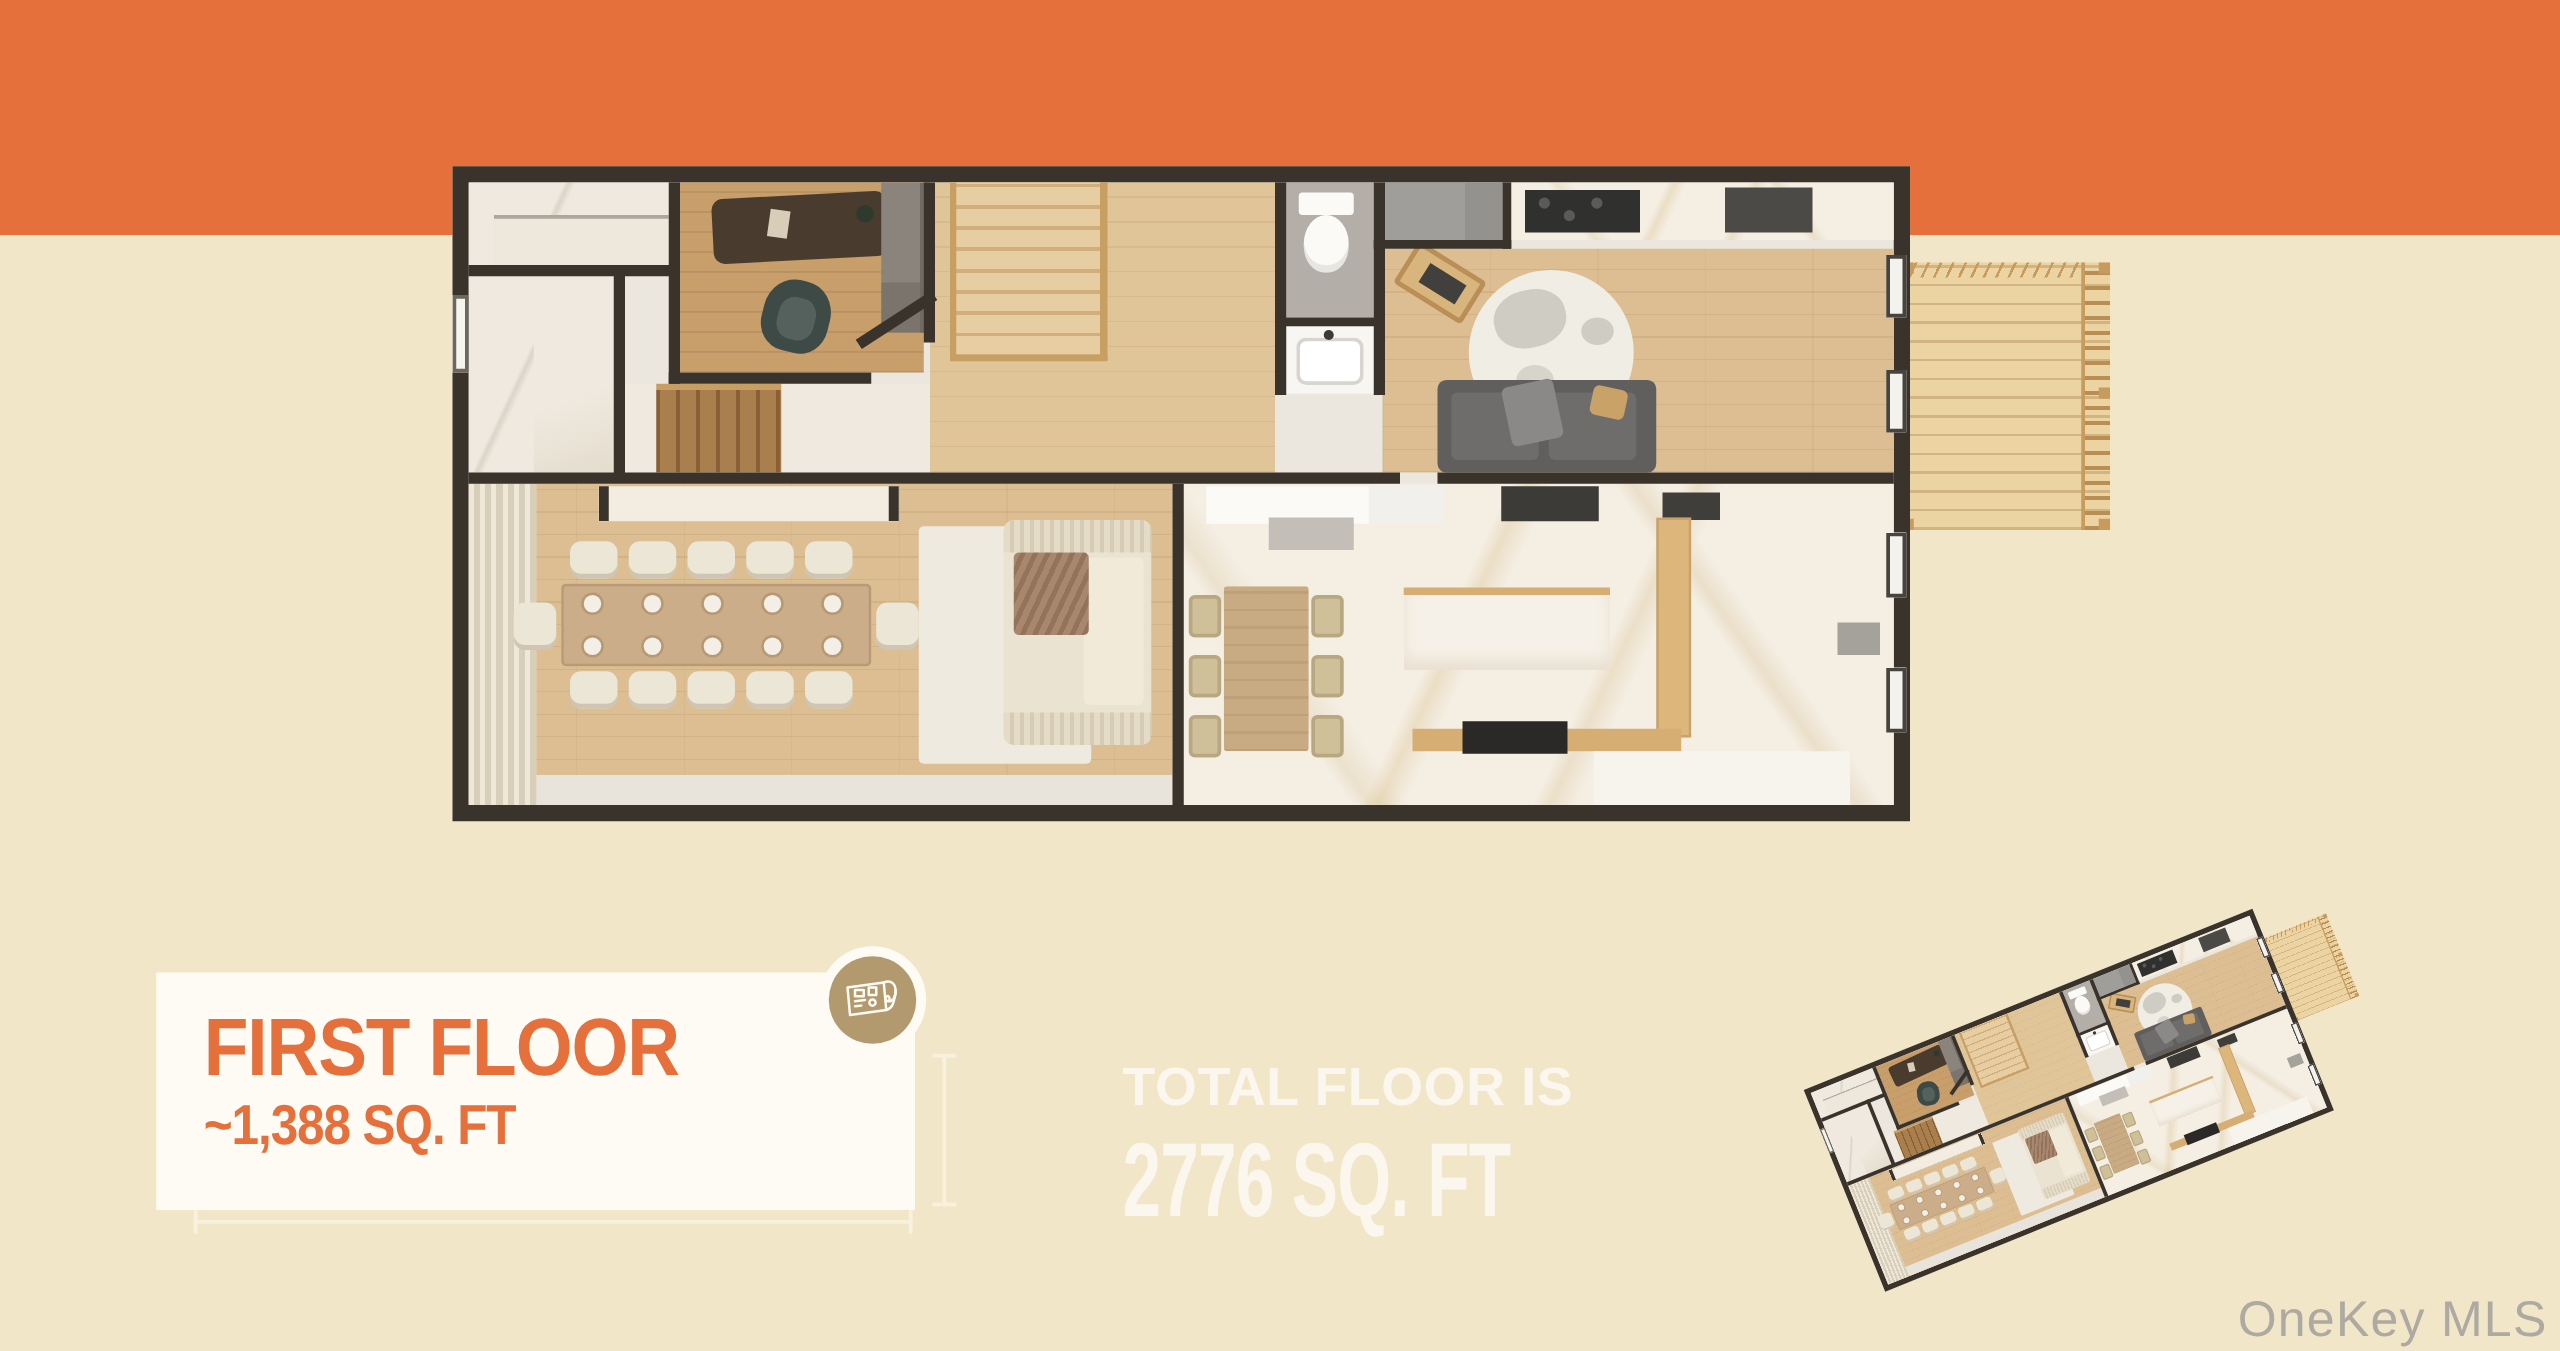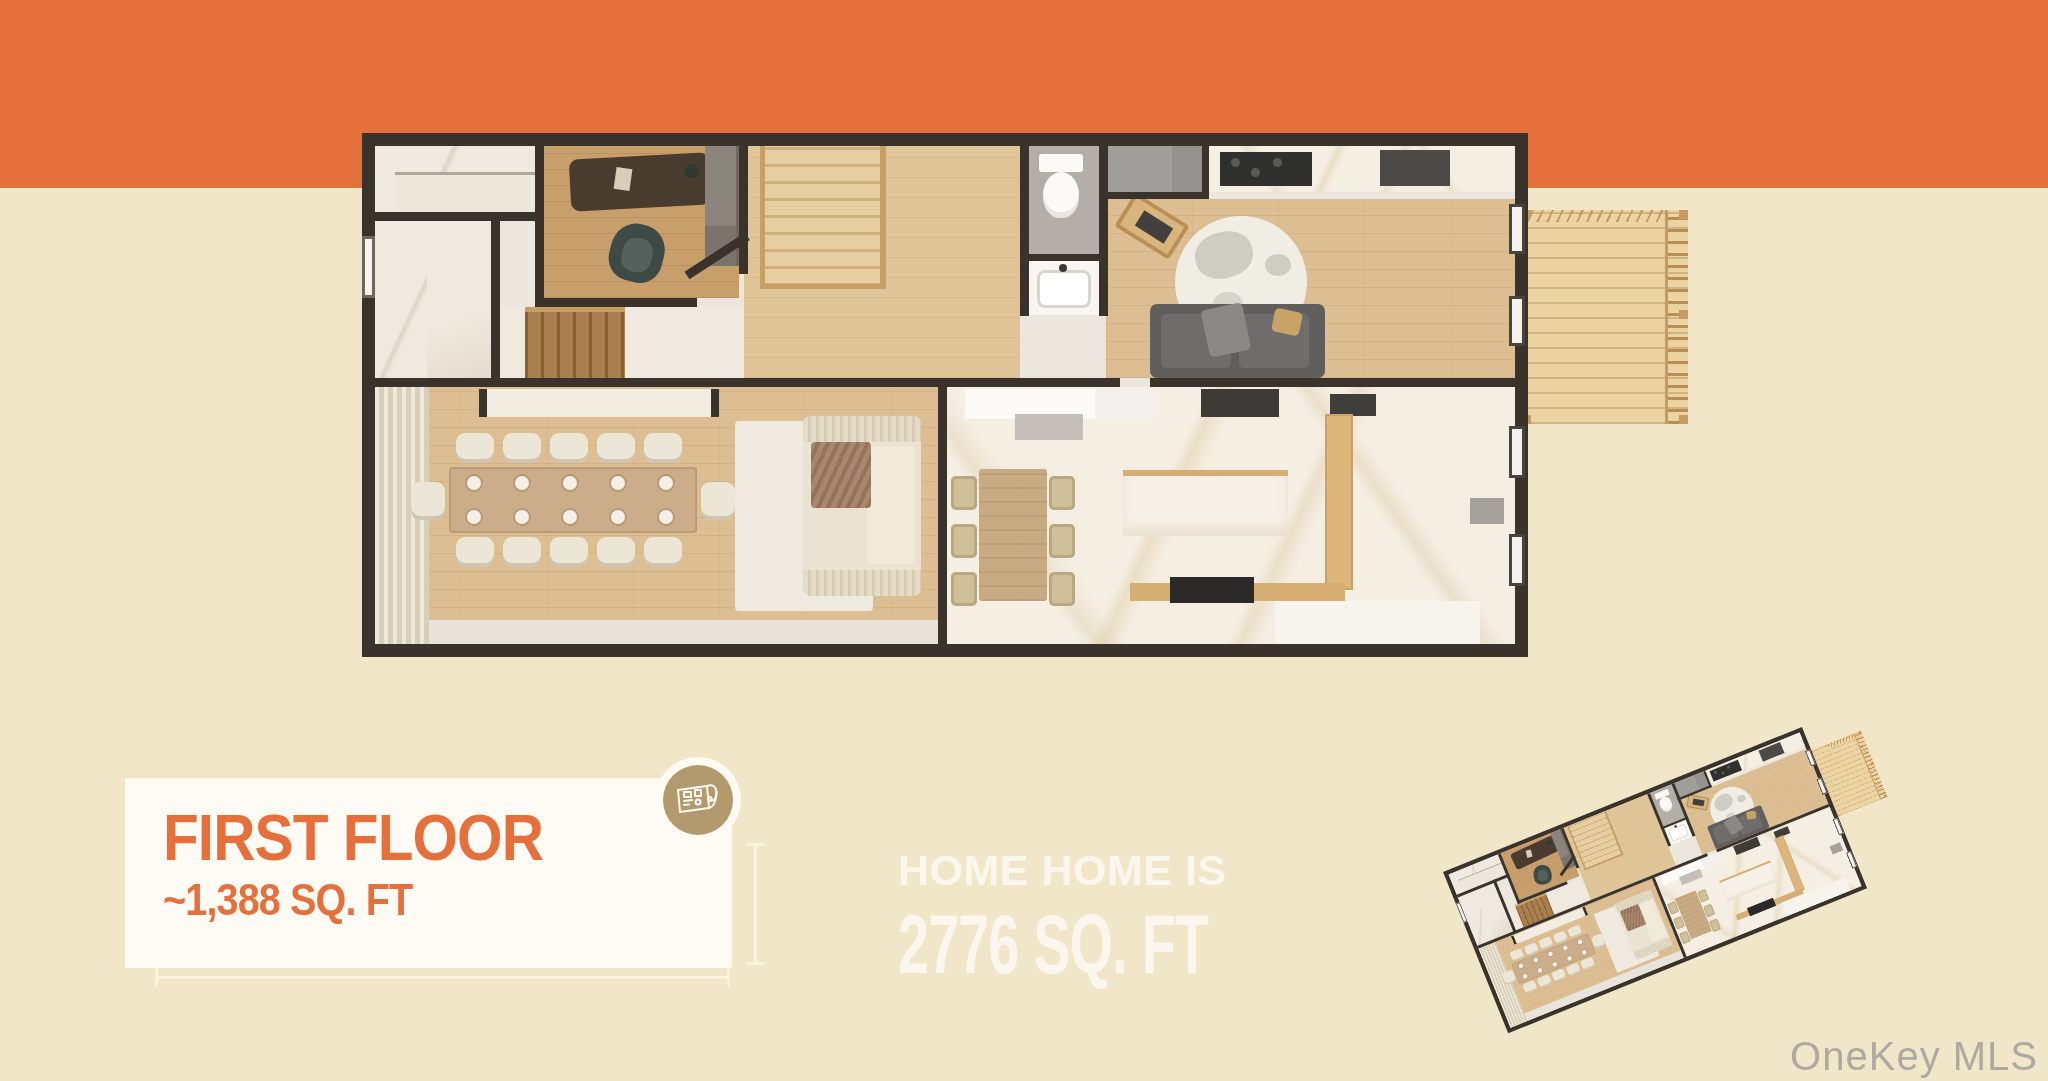--- a/index.html
+++ b/index.html
@@ -412,16 +412,16 @@
 
 <div class="abs dim dim-h">
   <div class="dim-cap" style="left:0;top:-8px;width:3px;height:19px;"></div>
   <div class="dim-cap" style="right:0;top:-8px;width:3px;height:19px;"></div>
 </div>
 <div class="abs dim dim-v">
   <div class="dim-cap" style="left:-8px;top:0;width:19px;height:3px;"></div>
   <div class="dim-cap" style="left:-8px;bottom:0;width:19px;height:3px;"></div>
 </div>
 
-<div class="abs total-line1">HOME HOME IS</div>
+<div class="abs total-line1">TOTAL FLOOR IS</div>
 <div class="abs total-line2">2776 SQ. FT</div>
 
 <div class="abs watermark">OneKey MLS</div>
 
 </body></html>

